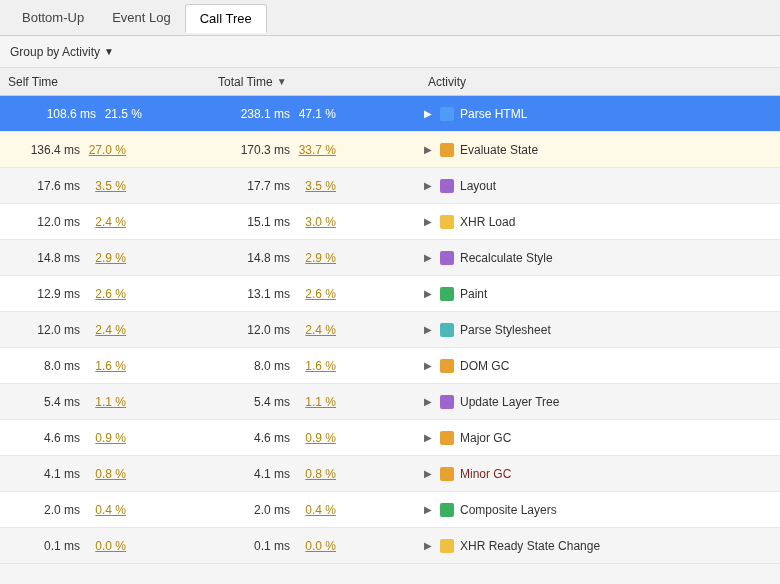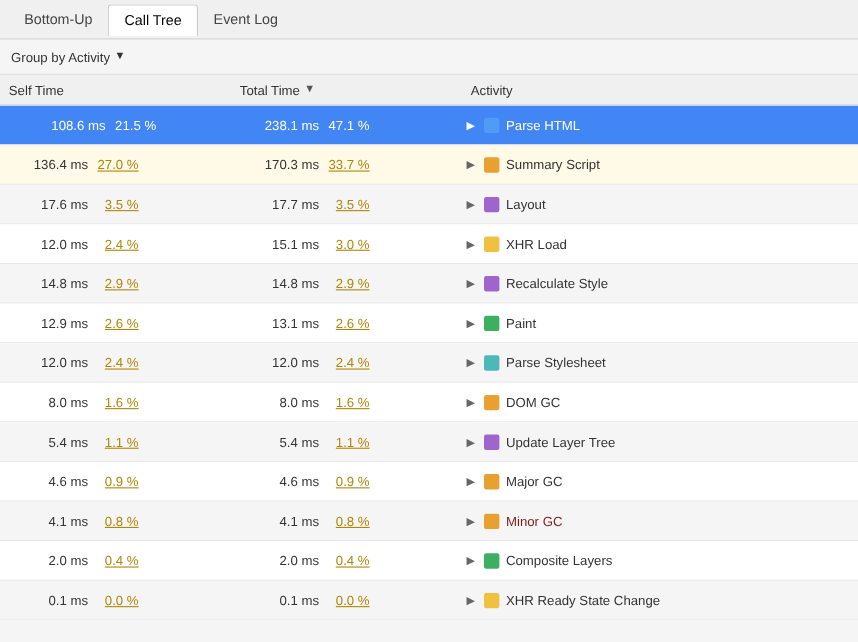--- a/index.html
+++ b/index.html
@@ -135,25 +135,25 @@
       font-size: 12px;
     }
   </style>
 </head>
 <body>
 
 <div class="tab-bar">
   <div class="tab">
     <span>Bottom-Up</span>
   </div>
+  <div class="tab">
+    <span>Event Log</span>
+  </div>
   <div class="tab active">
     <span>Call Tree</span>
-  </div>
-  <div class="tab">
-    <span>Event Log</span>
   </div>
 </div>
 
 <div class="toolbar">
   <span class="group-by-label">Group by Activity</span>
   <span class="dropdown-arrow">▼</span>
 </div>
 
 <div class="table-header">
   <div class="col-header">
@@ -189,21 +189,21 @@
       <span class="time-val" style="color:#333;">136.4 ms</span>
       <span style="min-width:46px;text-align:right;font-size:12px;color:#b0860a;text-decoration:underline;text-decoration-color:#b0860a;padding-left:6px;">27.0 %</span>
     </div>
     <div class="cell" style="color:#333;">
       <span class="time-val" style="color:#333;">170.3 ms</span>
       <span style="min-width:46px;text-align:right;font-size:12px;color:#b0860a;text-decoration:underline;text-decoration-color:#b0860a;padding-left:6px;">33.7 %</span>
     </div>
     <div class="activity-cell">
       <span class="expand-arrow" style="color:#666;">▶</span>
       <span class="color-box" style="background:#e8a030;"></span>
-      <span class="activity-name" style="color:#333;">Summary Script</span>
+      <span class="activity-name" style="color:#333;">Evaluate State</span>
     </div>
   </div>
     <div class="table-row" style="background: rgb(245, 245, 245);">
     <div class="cell" style="color:#333;">
       <span class="time-val" style="color:#333;">17.6 ms</span>
       <span style="min-width:46px;text-align:right;font-size:12px;color:#b0860a;text-decoration:underline;text-decoration-color:#b0860a;padding-left:6px;">3.5 %</span>
     </div>
     <div class="cell" style="color:#333;">
       <span class="time-val" style="color:#333;">17.7 ms</span>
       <span style="min-width:46px;text-align:right;font-size:12px;color:#b0860a;text-decoration:underline;text-decoration-color:#b0860a;padding-left:6px;">3.5 %</span>

